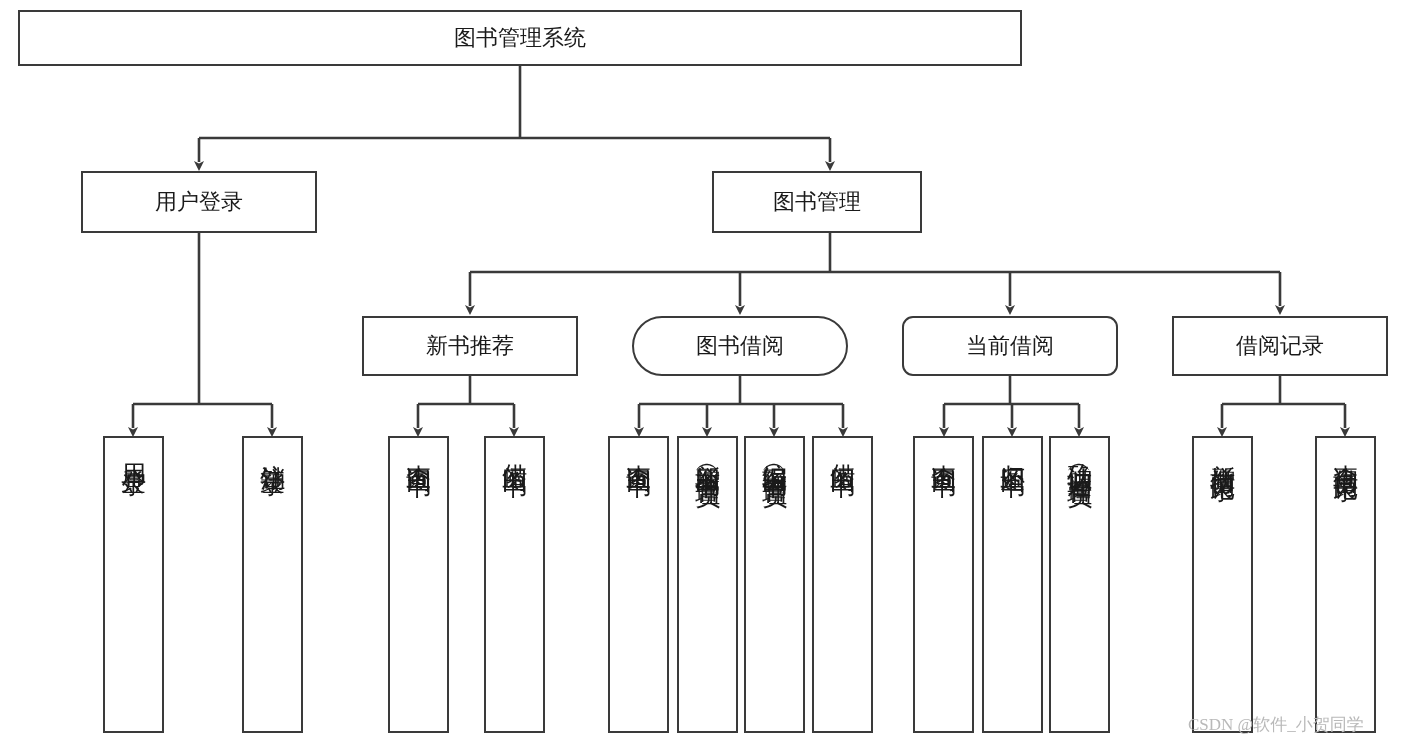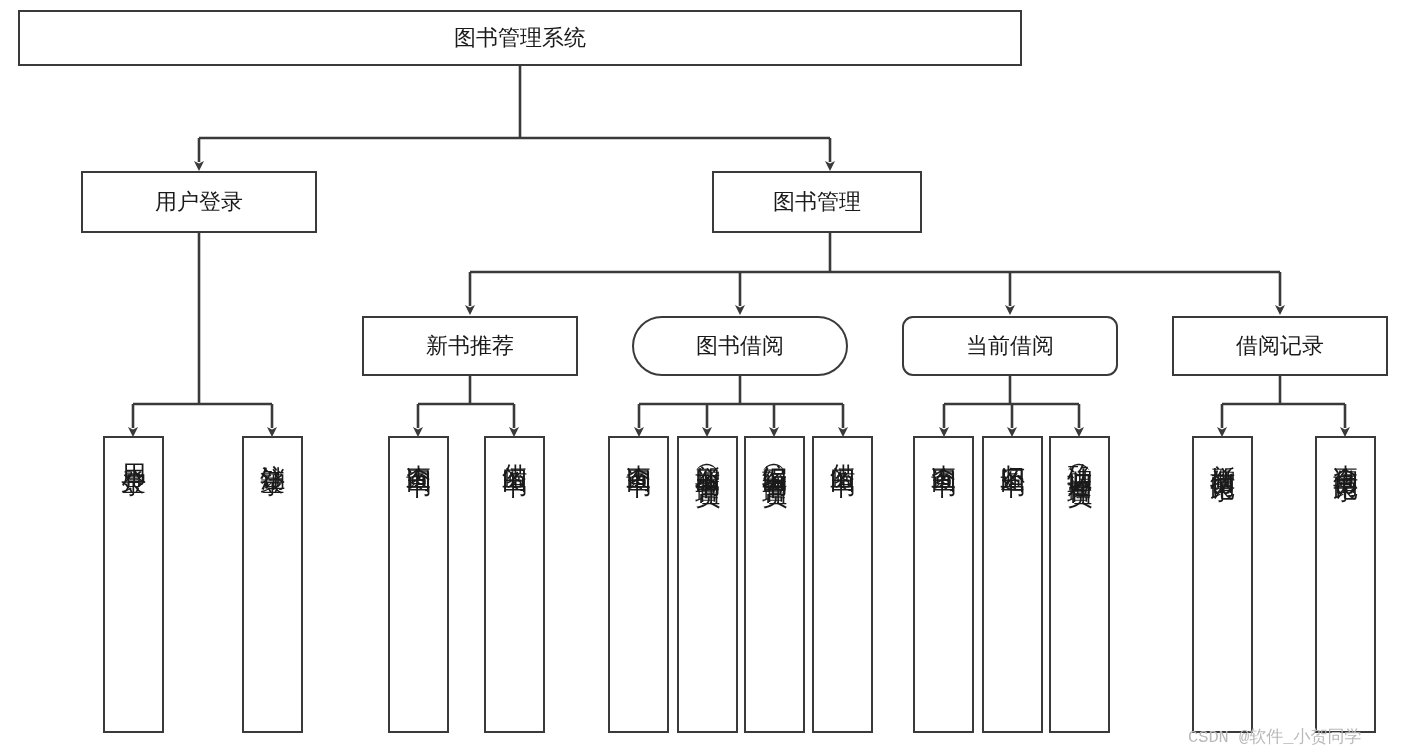--- a/index.html
+++ b/index.html
@@ -58,22 +58,21 @@
     line-height: 1.18;
     letter-spacing: 3px;
   }
   .watermark {
     position: absolute;
     left: 1188px;
     top: 713px;
     font-size: 17px;
     color: #b9b9b9;
     white-space: pre;
-    font-family: Liberation Mono, monospace;
-    margin-top: 12px;
+    font-family: Liberation Serif, serif;
   }
 </style>
 </head>
 <body>
 
 <div id="diagram-root">
 
   <svg class="edges" viewBox="0 0 1405 747">
     <defs>
       <marker id="arrow" markerWidth="12" markerHeight="12" refX="1" refY="5" orient="auto" markerUnits="userSpaceOnUse">

